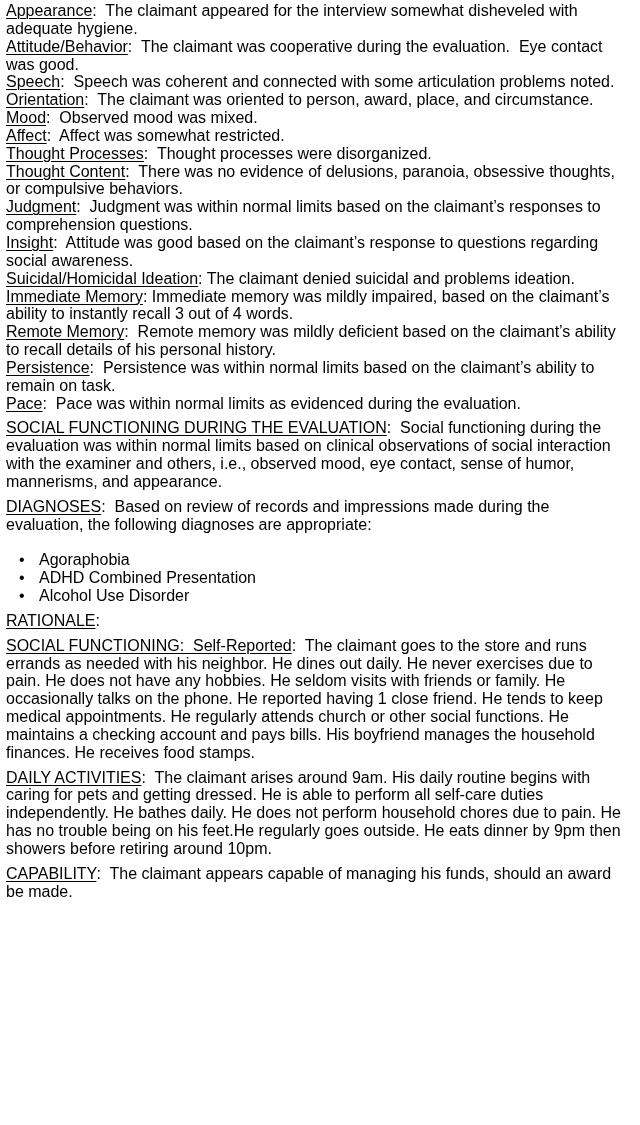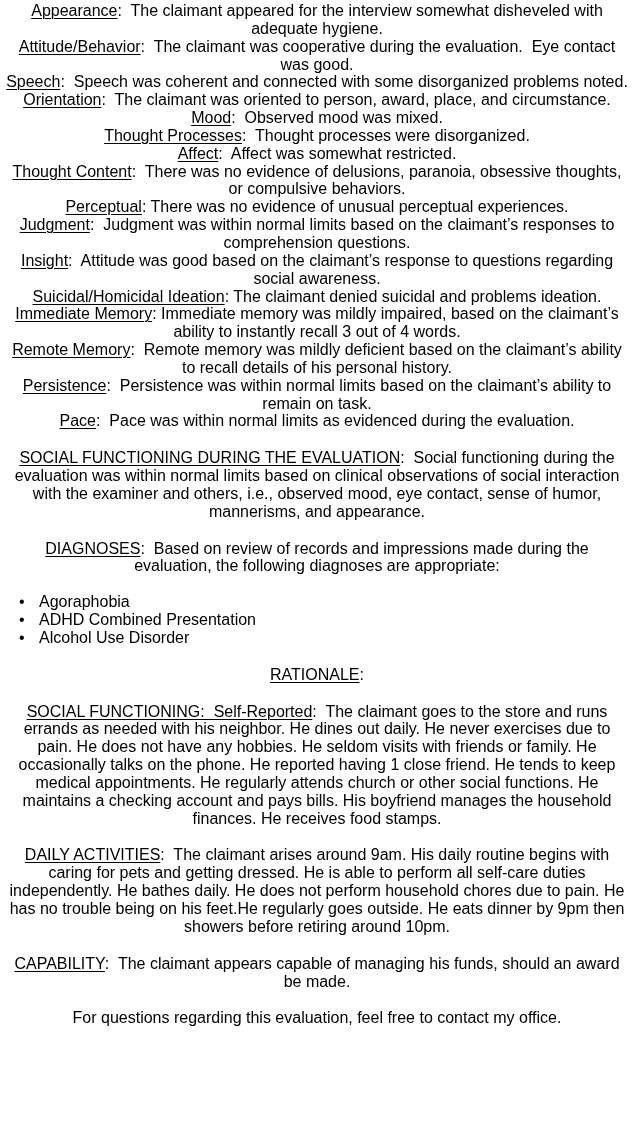--- a/index.html
+++ b/index.html
@@ -3,44 +3,43 @@
 <meta charset="utf-8">
 <style>
   html, body { margin: 0; padding: 0; background: #ffffff; }
   body {
     width: 640px; height: 1125px; overflow: hidden;
     color: #000;
     font-family: "Liberation Sans", "DejaVu Sans", sans-serif;
     font-size: 16px;
   }
   .page { padding: 2px 12px 0 6px; width: 622px; }
-  .para { margin: 0; white-space: pre-wrap; line-height: 17.85px; text-align: center; }
-  .gap { margin-top: 19px; }
+  .para { margin: 0; white-space: pre-wrap; line-height: 17.85px; }
+  .gap { margin-top: 7px; }
   .u {
     text-decoration: underline;
     text-decoration-thickness: 1px;
     text-underline-offset: 2px;
   }
   ul.bullets { margin: 17.85px 0 0 0; padding: 0; list-style: none; }
   ul.bullets li { display: flex; line-height: 17.85px; }
   .bullet-glyph { flex: none; width: 20px; margin-left: 13px; }
 </style>
 </head>
 <body>
 
 <div class="page">
   <p class="para"><span class="u">Appearance</span><span>:  The claimant appeared for the interview somewhat disheveled with adequate hygiene.</span></p>
   <p class="para"><span class="u">Attitude/Behavior</span><span>:  The claimant was cooperative during the evaluation.  Eye contact was good.</span></p>
-  <p class="para"><span class="u">Speech</span><span>:  Speech was coherent and connected with some disorganized problems noted.</span></p>
+  <p class="para"><span class="u">Speech</span><span>:  Speech was coherent and connected with some articulation problems noted.</span></p>
   <p class="para"><span class="u">Orientation</span><span>:  The claimant was oriented to person, award, place, and circumstance.</span></p>
   <p class="para"><span class="u">Mood</span><span>:  Observed mood was mixed.</span></p>
+  <p class="para"><span class="u">Affect</span><span>:  Affect was somewhat restricted.</span></p>
   <p class="para"><span class="u">Thought Processes</span><span>:  Thought processes were disorganized.</span></p>
-  <p class="para"><span class="u">Affect</span><span>:  Affect was somewhat restricted.</span></p>
   <p class="para"><span class="u">Thought Content</span><span>:  There was no evidence of delusions, paranoia, obsessive thoughts, or compulsive behaviors.</span></p>
-  <p class="para"><span class="u">Perceptual</span><span>: There was no evidence of unusual perceptual experiences.</span></p>
   <p class="para"><span class="u">Judgment</span><span>:  Judgment was within normal limits based on the claimant’s responses to comprehension questions.</span></p>
   <p class="para"><span class="u">Insight</span><span>:  Attitude was good based on the claimant’s response to questions regarding social awareness.</span></p>
   <p class="para"><span class="u">Suicidal/Homicidal Ideation</span><span>: The claimant denied suicidal and problems ideation.</span></p>
   <p class="para"><span class="u">Immediate Memory</span><span>: Immediate memory was mildly impaired, based on the claimant’s ability to instantly recall 3 out of 4 words.</span></p>
   <p class="para"><span class="u">Remote Memory</span><span>:  Remote memory was mildly deficient based on the claimant’s ability to recall details of his personal history.</span></p>
   <p class="para"><span class="u">Persistence</span><span>:  Persistence was within normal limits based on the claimant’s ability to remain on task.</span></p>
   <p class="para"><span class="u">Pace</span><span>:  Pace was within normal limits as evidenced during the evaluation.</span></p>
 
   <p class="para gap"><span class="u">SOCIAL FUNCTIONING DURING THE EVALUATION</span><span>:  Social functioning during the evaluation was within normal limits based on clinical observations of social interaction with the examiner and others, i.e., observed mood, eye contact, sense of humor, mannerisms, and appearance.</span></p>
 
@@ -62,15 +61,14 @@
   </ul>
 
   <p class="para gap"><span class="u">RATIONALE</span><span>:</span></p>
 
   <p class="para gap"><span class="u">SOCIAL FUNCTIONING:  Self-Reported</span><span>:  The claimant goes to the store and runs errands as needed with his neighbor. He dines out daily. He never exercises due to pain. He does not have any hobbies. He seldom visits with friends or family. He occasionally talks on the phone. He reported having 1 close friend. He tends to keep medical appointments. He regularly attends church or other social functions. He maintains a checking account and pays bills. His boyfriend manages the household finances. He receives food stamps.</span></p>
 
   <p class="para gap"><span class="u">DAILY ACTIVITIES</span><span>:  The claimant arises around 9am. His daily routine begins with caring for pets and getting dressed. He is able to perform all self-care duties independently. He bathes daily. He does not perform household chores due to pain. He has no trouble being on his feet.He regularly goes outside. He eats dinner by 9pm then showers before retiring around 10pm.</span></p>
 
   <p class="para gap"><span class="u">CAPABILITY</span><span>:  The claimant appears capable of managing his funds, should an award be made.</span></p>
 
-  <p class="para gap"><span>For questions regarding this evaluation, feel free to contact my office.</span></p>
 
 </div>
 
 </body></html>

